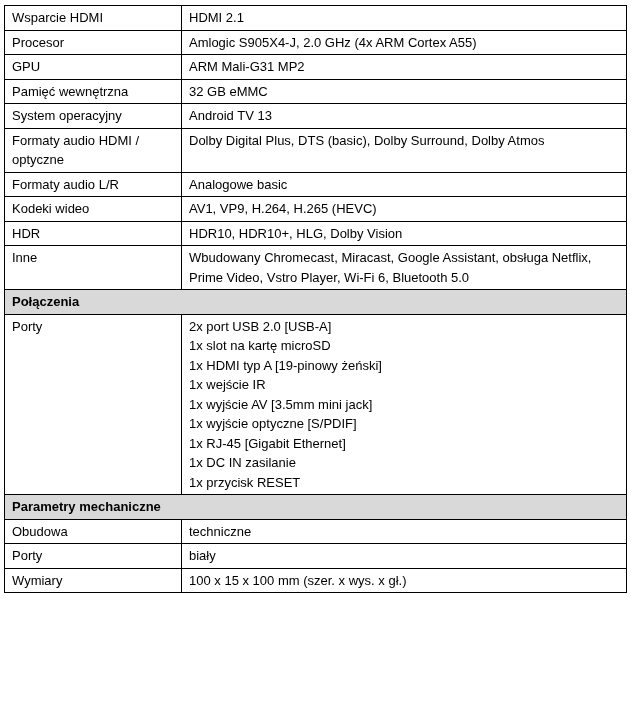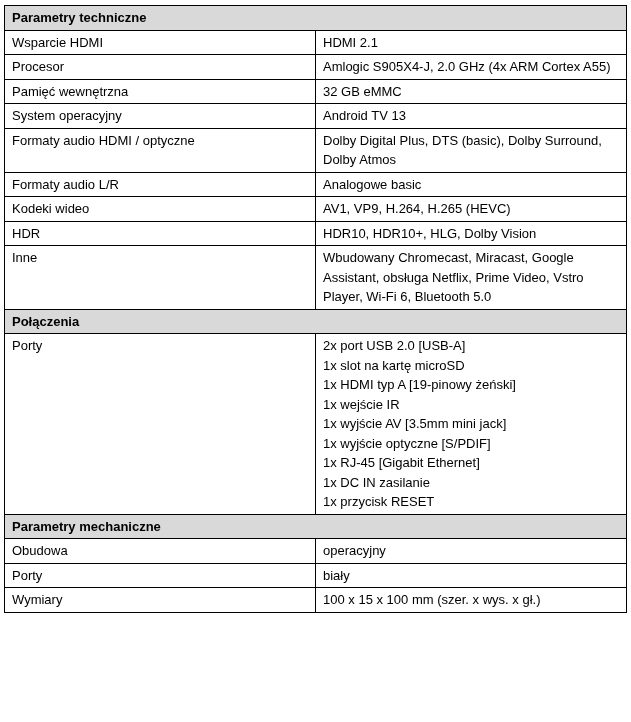--- a/index.html
+++ b/index.html
@@ -41,29 +41,30 @@
   }
 </style>
 </head>
 <body>
 
 <div class="page">
   <table class="spec-table">
     <tbody>
 
       <tr>
-        <td class="section" colspan="2">Parametry techniczne</td>
-      </tr>
-      <tr>
         <td class="label">Wsparcie HDMI</td>
         <td class="value">HDMI 2.1</td>
       </tr>
       <tr>
         <td class="label">Procesor</td>
         <td class="value">Amlogic S905X4-J, 2.0 GHz (4x ARM Cortex A55)</td>
+      </tr>
+      <tr>
+        <td class="label">GPU</td>
+        <td class="value">ARM Mali-G31 MP2</td>
       </tr>
       <tr>
         <td class="label">Pamięć wewnętrzna</td>
         <td class="value">32 GB eMMC</td>
       </tr>
       <tr>
         <td class="label">System operacyjny</td>
         <td class="value">Android TV 13</td>
       </tr>
       <tr>
@@ -101,21 +102,21 @@
 1x RJ-45 [Gigabit Ethernet]
 1x DC IN zasilanie
 1x przycisk RESET</td>
       </tr>
 
       <tr>
         <td class="section" colspan="2">Parametry mechaniczne</td>
       </tr>
       <tr>
         <td class="label">Obudowa</td>
-        <td class="value">operacyjny</td>
+        <td class="value">techniczne</td>
       </tr>
       <tr>
         <td class="label">Porty</td>
         <td class="value">biały</td>
       </tr>
       <tr>
         <td class="label">Wymiary</td>
         <td class="value">100 x 15 x 100 mm (szer. x wys. x gł.)</td>
       </tr>
 

